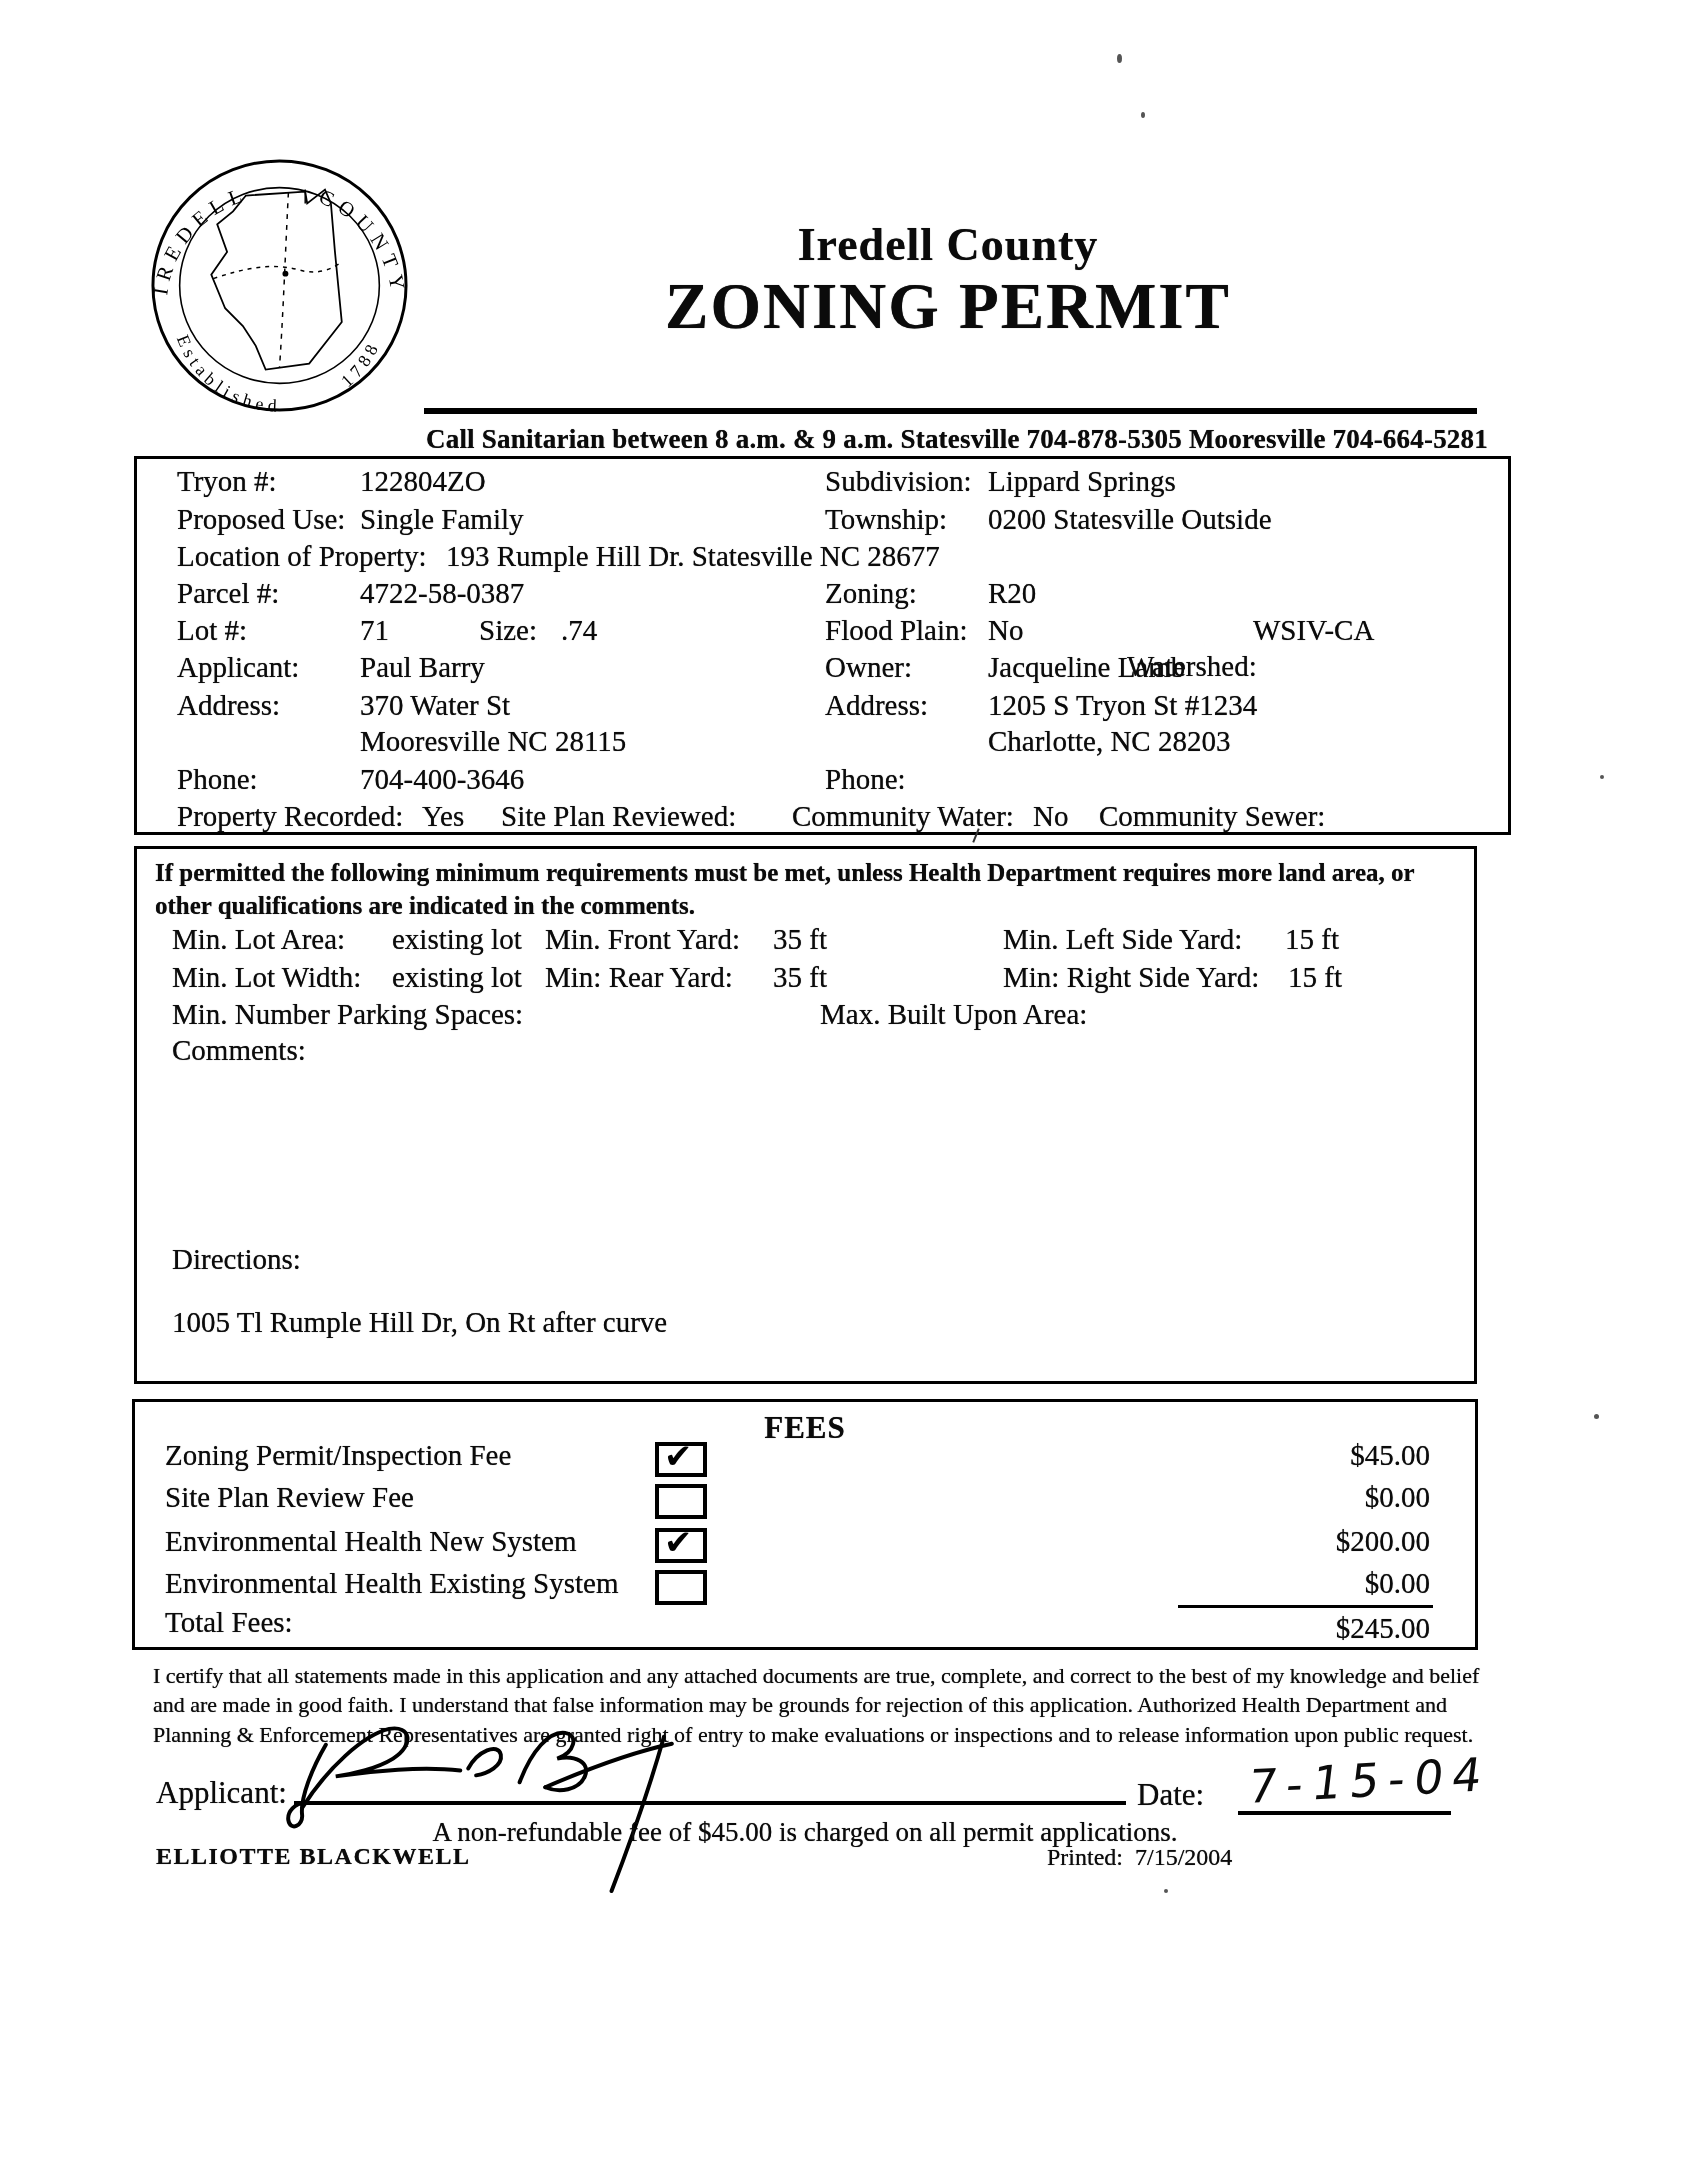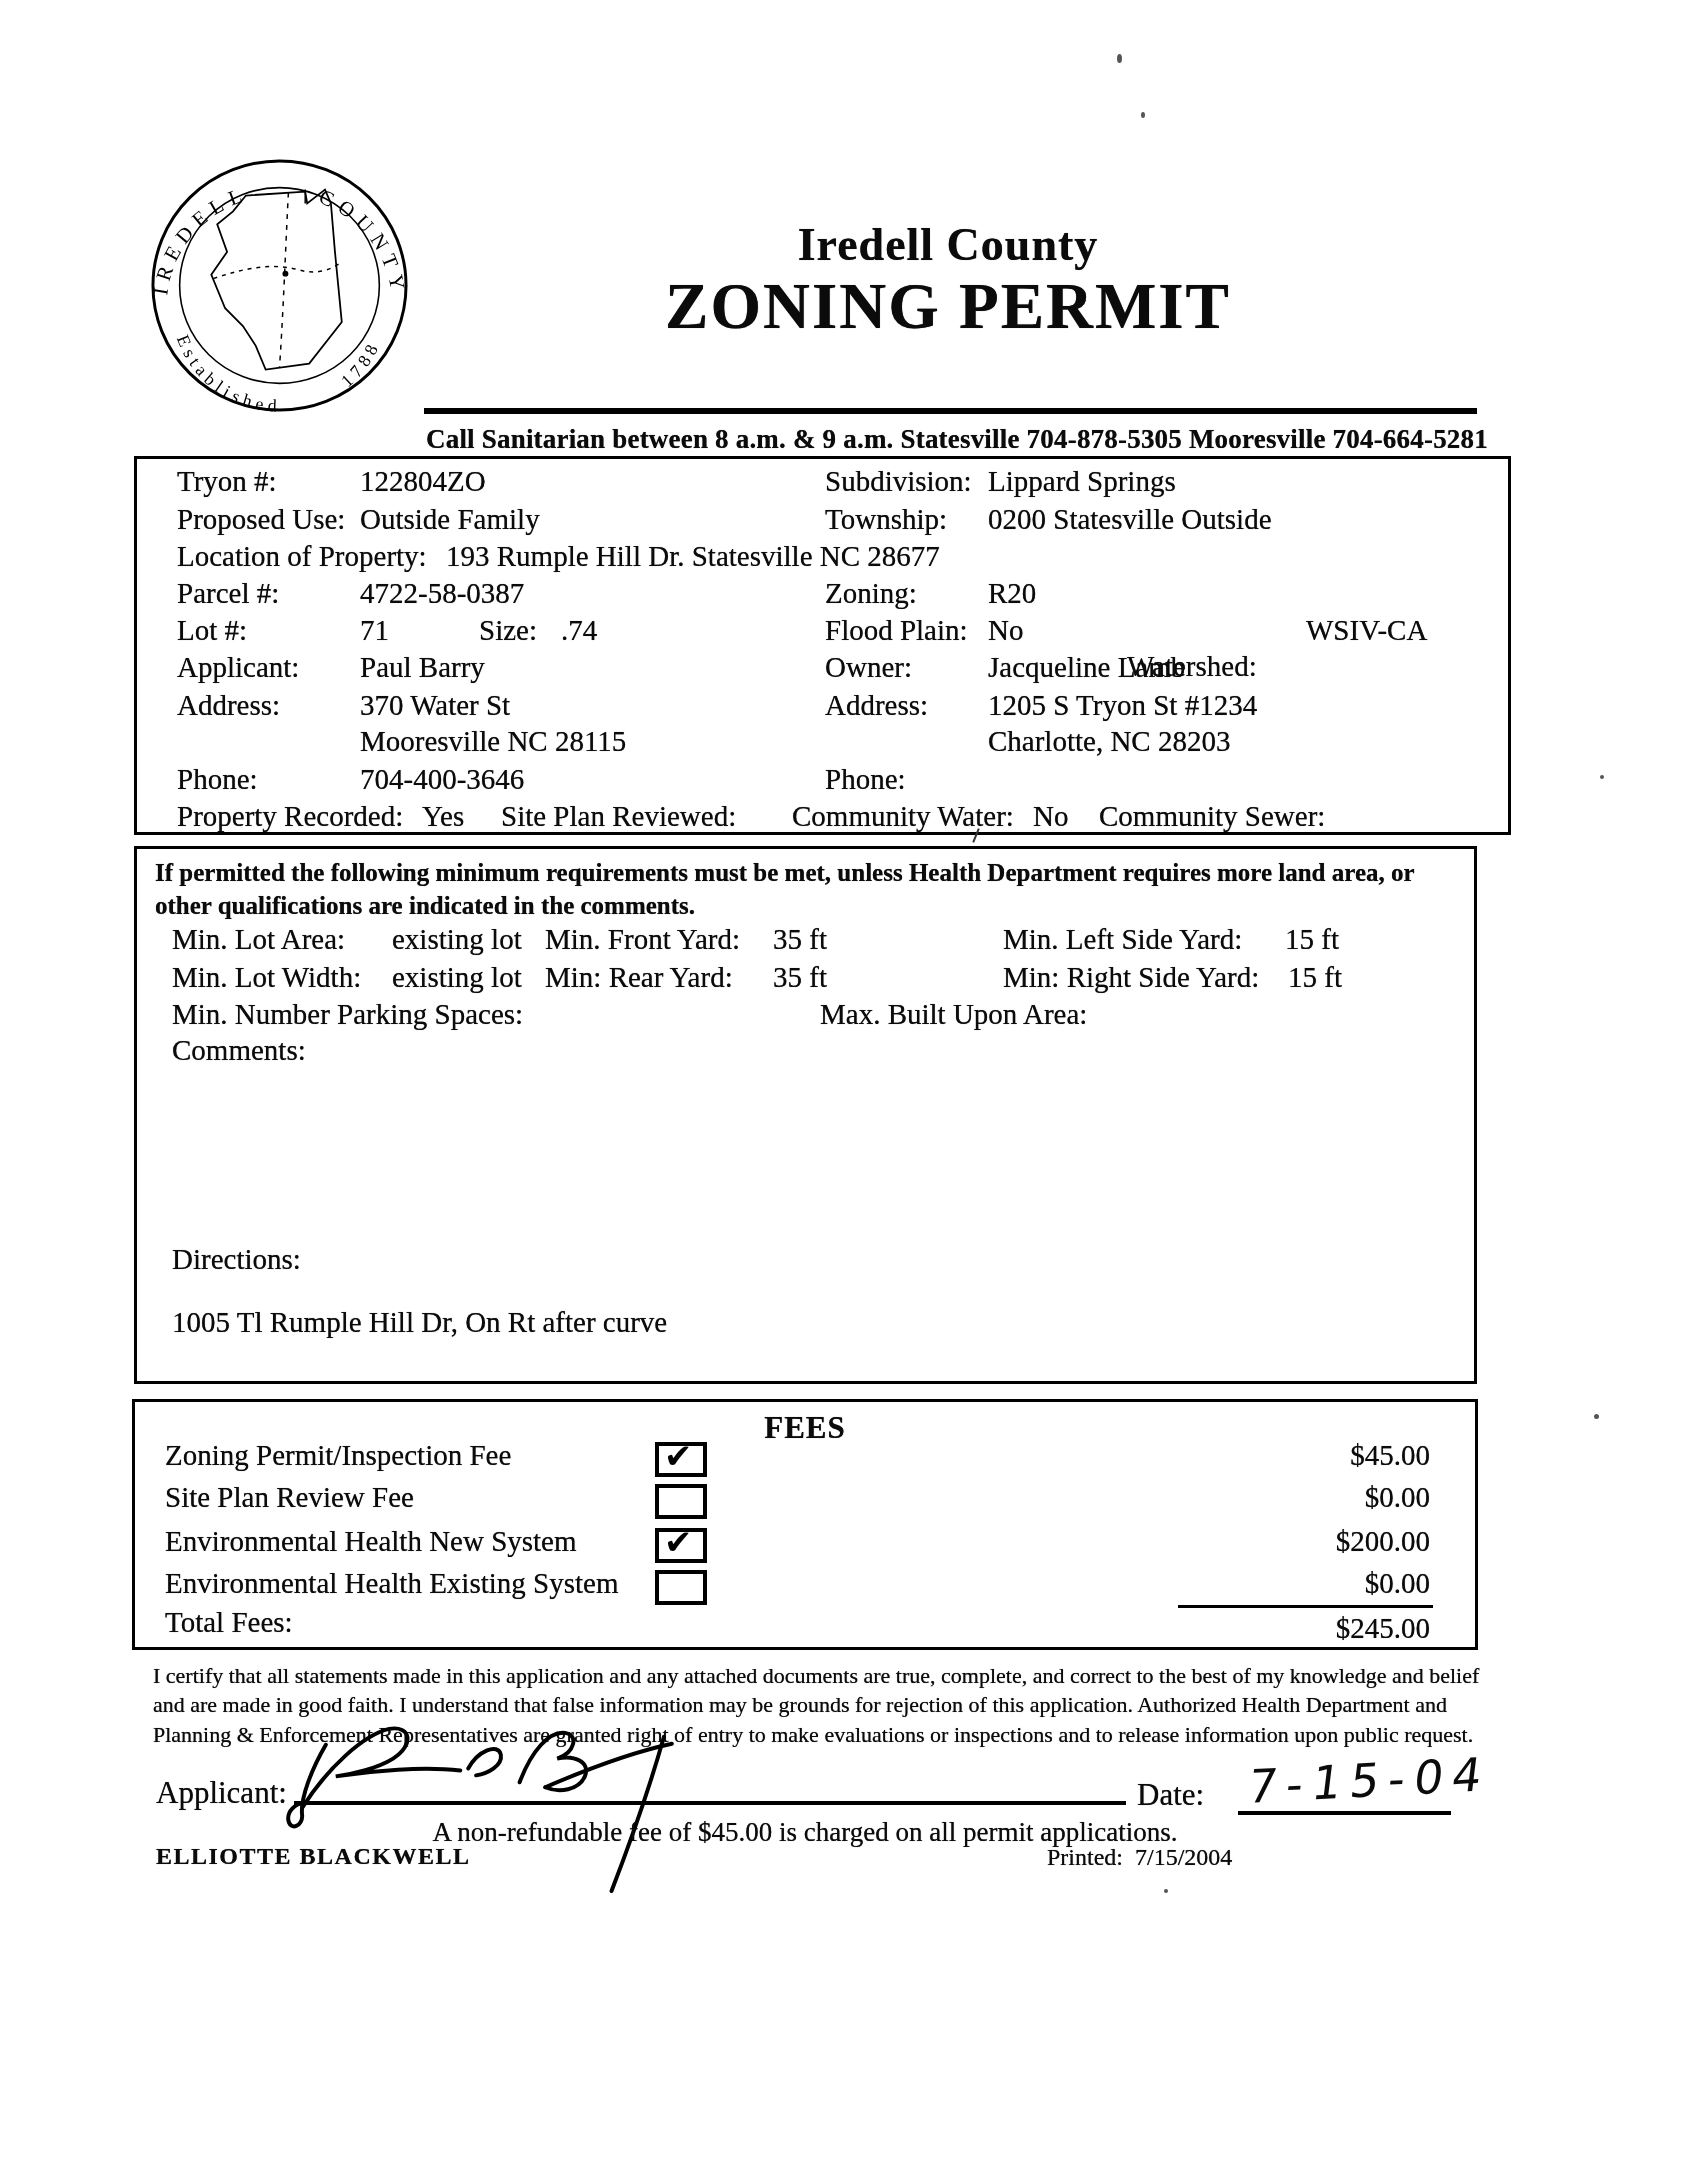--- a/index.html
+++ b/index.html
@@ -83,40 +83,40 @@
   <div class="abs sanitarian ink nw" style="left:426px;top:424px;">Call Sanitarian between 8 a.m. &amp; 9 a.m. Statesville 704-878-5305 Mooresville 704-664-5281</div>
 
   <div class="abs formbox" style="left:134px;top:456px;width:1371px;height:373px;">
 
     <span class="abs lbl ink nw" style="left:40px;top:6px;">Tryon #:</span>
     <span class="abs val ink nw" style="left:223px;top:6px;">122804ZO</span>
     <span class="abs lbl ink nw" style="left:688px;top:6px;">Subdivision:</span>
     <span class="abs val ink nw" style="left:851px;top:6px;">Lippard Springs</span>
 
     <span class="abs lbl ink nw" style="left:40px;top:44px;">Proposed Use:</span>
-    <span class="abs val ink nw" style="left:223px;top:44px;">Outside Family</span>
+    <span class="abs val ink nw" style="left:223px;top:44px;">Single Family</span>
     <span class="abs lbl ink nw" style="left:688px;top:44px;">Township:</span>
     <span class="abs val ink nw" style="left:851px;top:44px;">0200 Statesville Outside</span>
 
     <span class="abs lbl ink nw" style="left:40px;top:81px;">Location of Property:</span>
     <span class="abs val ink nw" style="left:309px;top:81px;">193 Rumple Hill Dr. Statesville NC 28677</span>
 
     <span class="abs lbl ink nw" style="left:40px;top:118px;">Parcel #:</span>
     <span class="abs val ink nw" style="left:223px;top:118px;">4722-58-0387</span>
     <span class="abs lbl ink nw" style="left:688px;top:118px;">Zoning:</span>
     <span class="abs val ink nw" style="left:851px;top:118px;">R20</span>
 
     <span class="abs lbl ink nw" style="left:40px;top:155px;">Lot #:</span>
     <span class="abs val ink nw" style="left:223px;top:155px;">71</span>
     <span class="abs lbl ink nw" style="left:342px;top:155px;">Size:</span>
     <span class="abs val ink nw" style="left:424px;top:155px;">.74</span>
     <span class="abs lbl ink nw" style="left:688px;top:155px;">Flood Plain:</span>
     <span class="abs val ink nw" style="left:851px;top:155px;">No</span>
     <span class="abs lbl ink nw" style="left:990px;top:155px;margin-top:36px;">Watershed:</span>
-    <span class="abs val ink nw" style="left:1169px;top:155px;">WSIV-CA</span>
+    <span class="abs val ink nw" style="left:1116px;top:155px;">WSIV-CA</span>
 
     <span class="abs lbl ink nw" style="left:40px;top:192px;">Applicant:</span>
     <span class="abs val ink nw" style="left:223px;top:192px;">Paul  Barry</span>
     <span class="abs lbl ink nw" style="left:688px;top:192px;">Owner:</span>
     <span class="abs val ink nw" style="left:851px;top:192px;">Jacqueline Lamb</span>
 
     <span class="abs lbl ink nw" style="left:40px;top:230px;">Address:</span>
     <span class="abs val ink nw" style="left:223px;top:230px;">370 Water St</span>
     <span class="abs lbl ink nw" style="left:688px;top:230px;">Address:</span>
     <span class="abs val ink nw" style="left:851px;top:230px;">1205 S Tryon St #1234</span>

